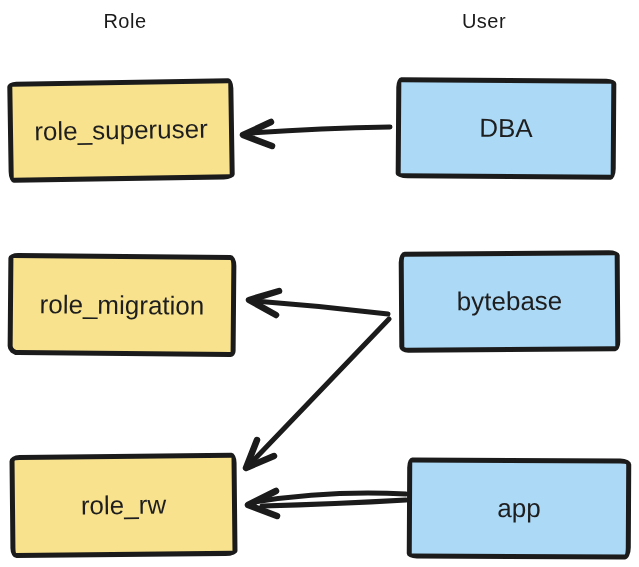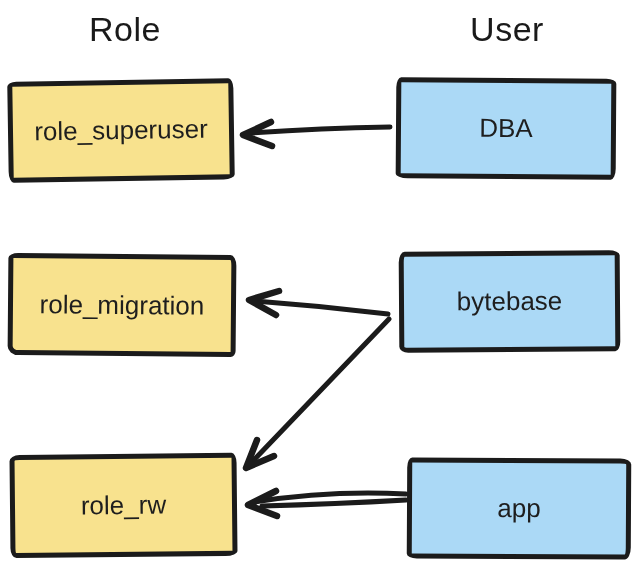--- a/index.html
+++ b/index.html
@@ -11,27 +11,27 @@
   .canvas {
     position: relative;
     width: 639px;
     height: 567px;
     background: var(--background, #ffffff);
     overflow: hidden;
   }
   .heading {
     position: absolute;
     text-align: center;
-    font-size: 34px;
+    font-size: 20px;
     font-weight: 500;
     color: #1a1a1a;
     letter-spacing: 0.5px;
   }
   #heading-role { left: 25px; top: 10px; width: 200px; }
-  #heading-user { left: 407px; top: 10px; width: 200px; }
+  #heading-user { left: 384px; top: 10px; width: 200px; }
 
   .node {
     position: absolute;
     box-sizing: border-box;
     display: flex;
     align-items: center;
     justify-content: center;
     font-size: 26px;
     color: #1e1e1e;
     border: 5px solid var(--stroke, #1b1b1b);

